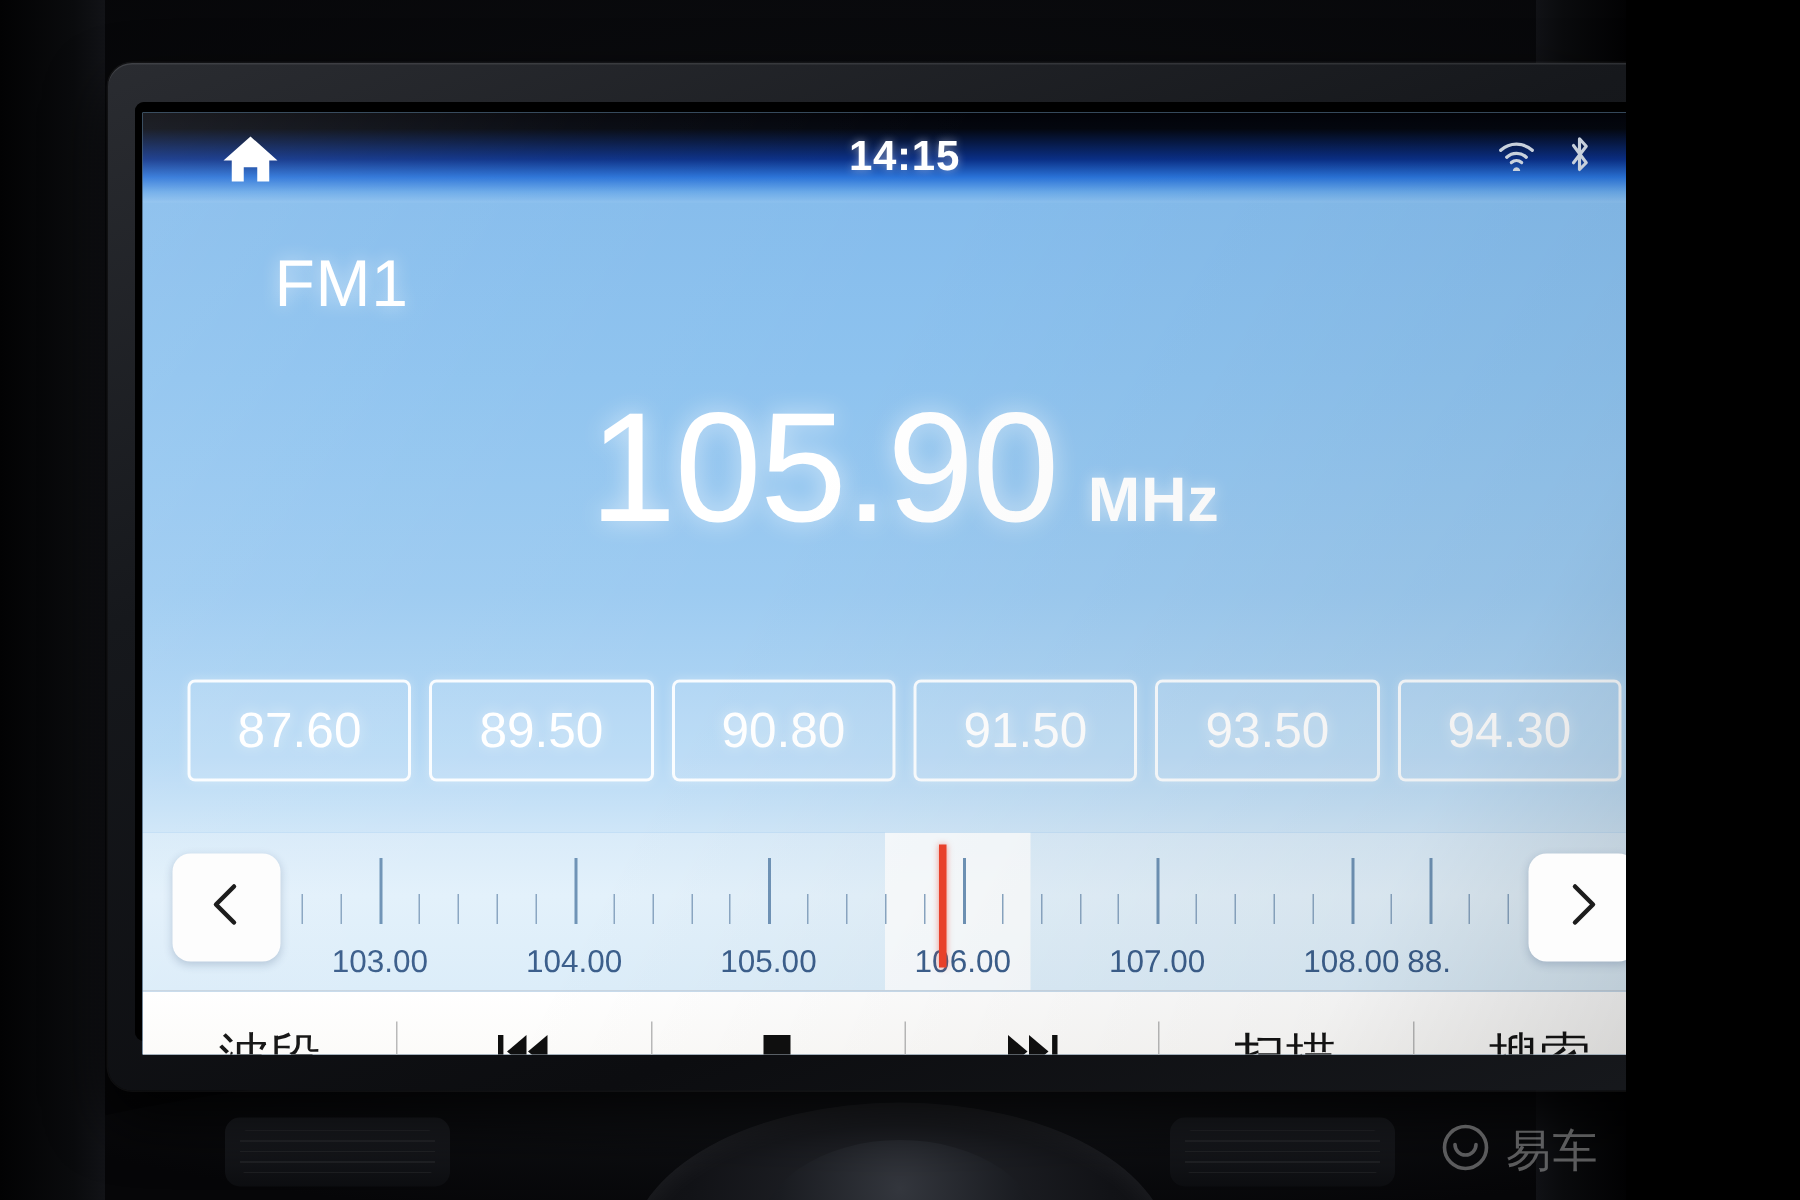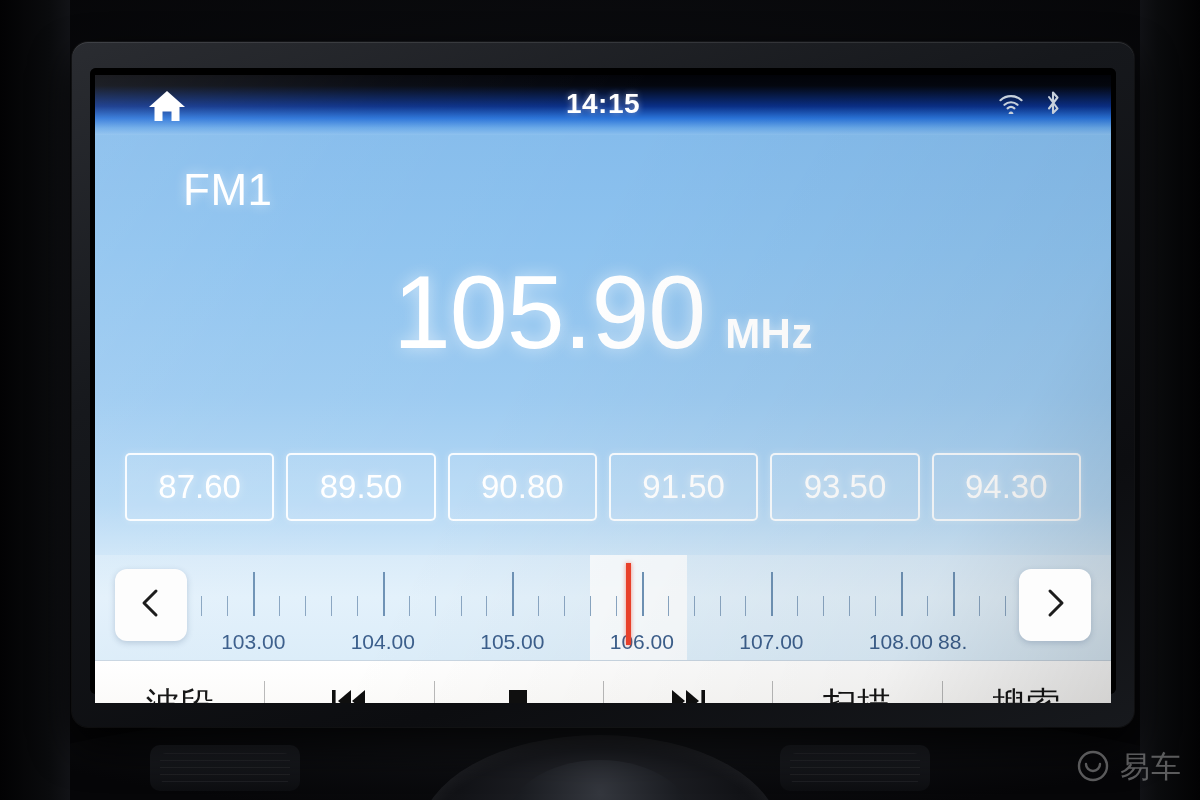--- a/index.html
+++ b/index.html
@@ -10,21 +10,21 @@
   body {
     width: 1200px;
     height: 800px;
     overflow: hidden;
     font-family: "Liberation Sans", "DejaVu Sans", sans-serif;
   }
 
   
   #photo {
     position: relative;
-    width: 1200px;
+    width: 1084px;
     height: 800px;
     background:
       radial-gradient(ellipse 900px 500px at 600px 330px, #14161b 0%, #0a0b0e 55%, #050507 100%),
       #050506;
     overflow: hidden;
   }
 
   
   .dash-hood {
     position: absolute;

